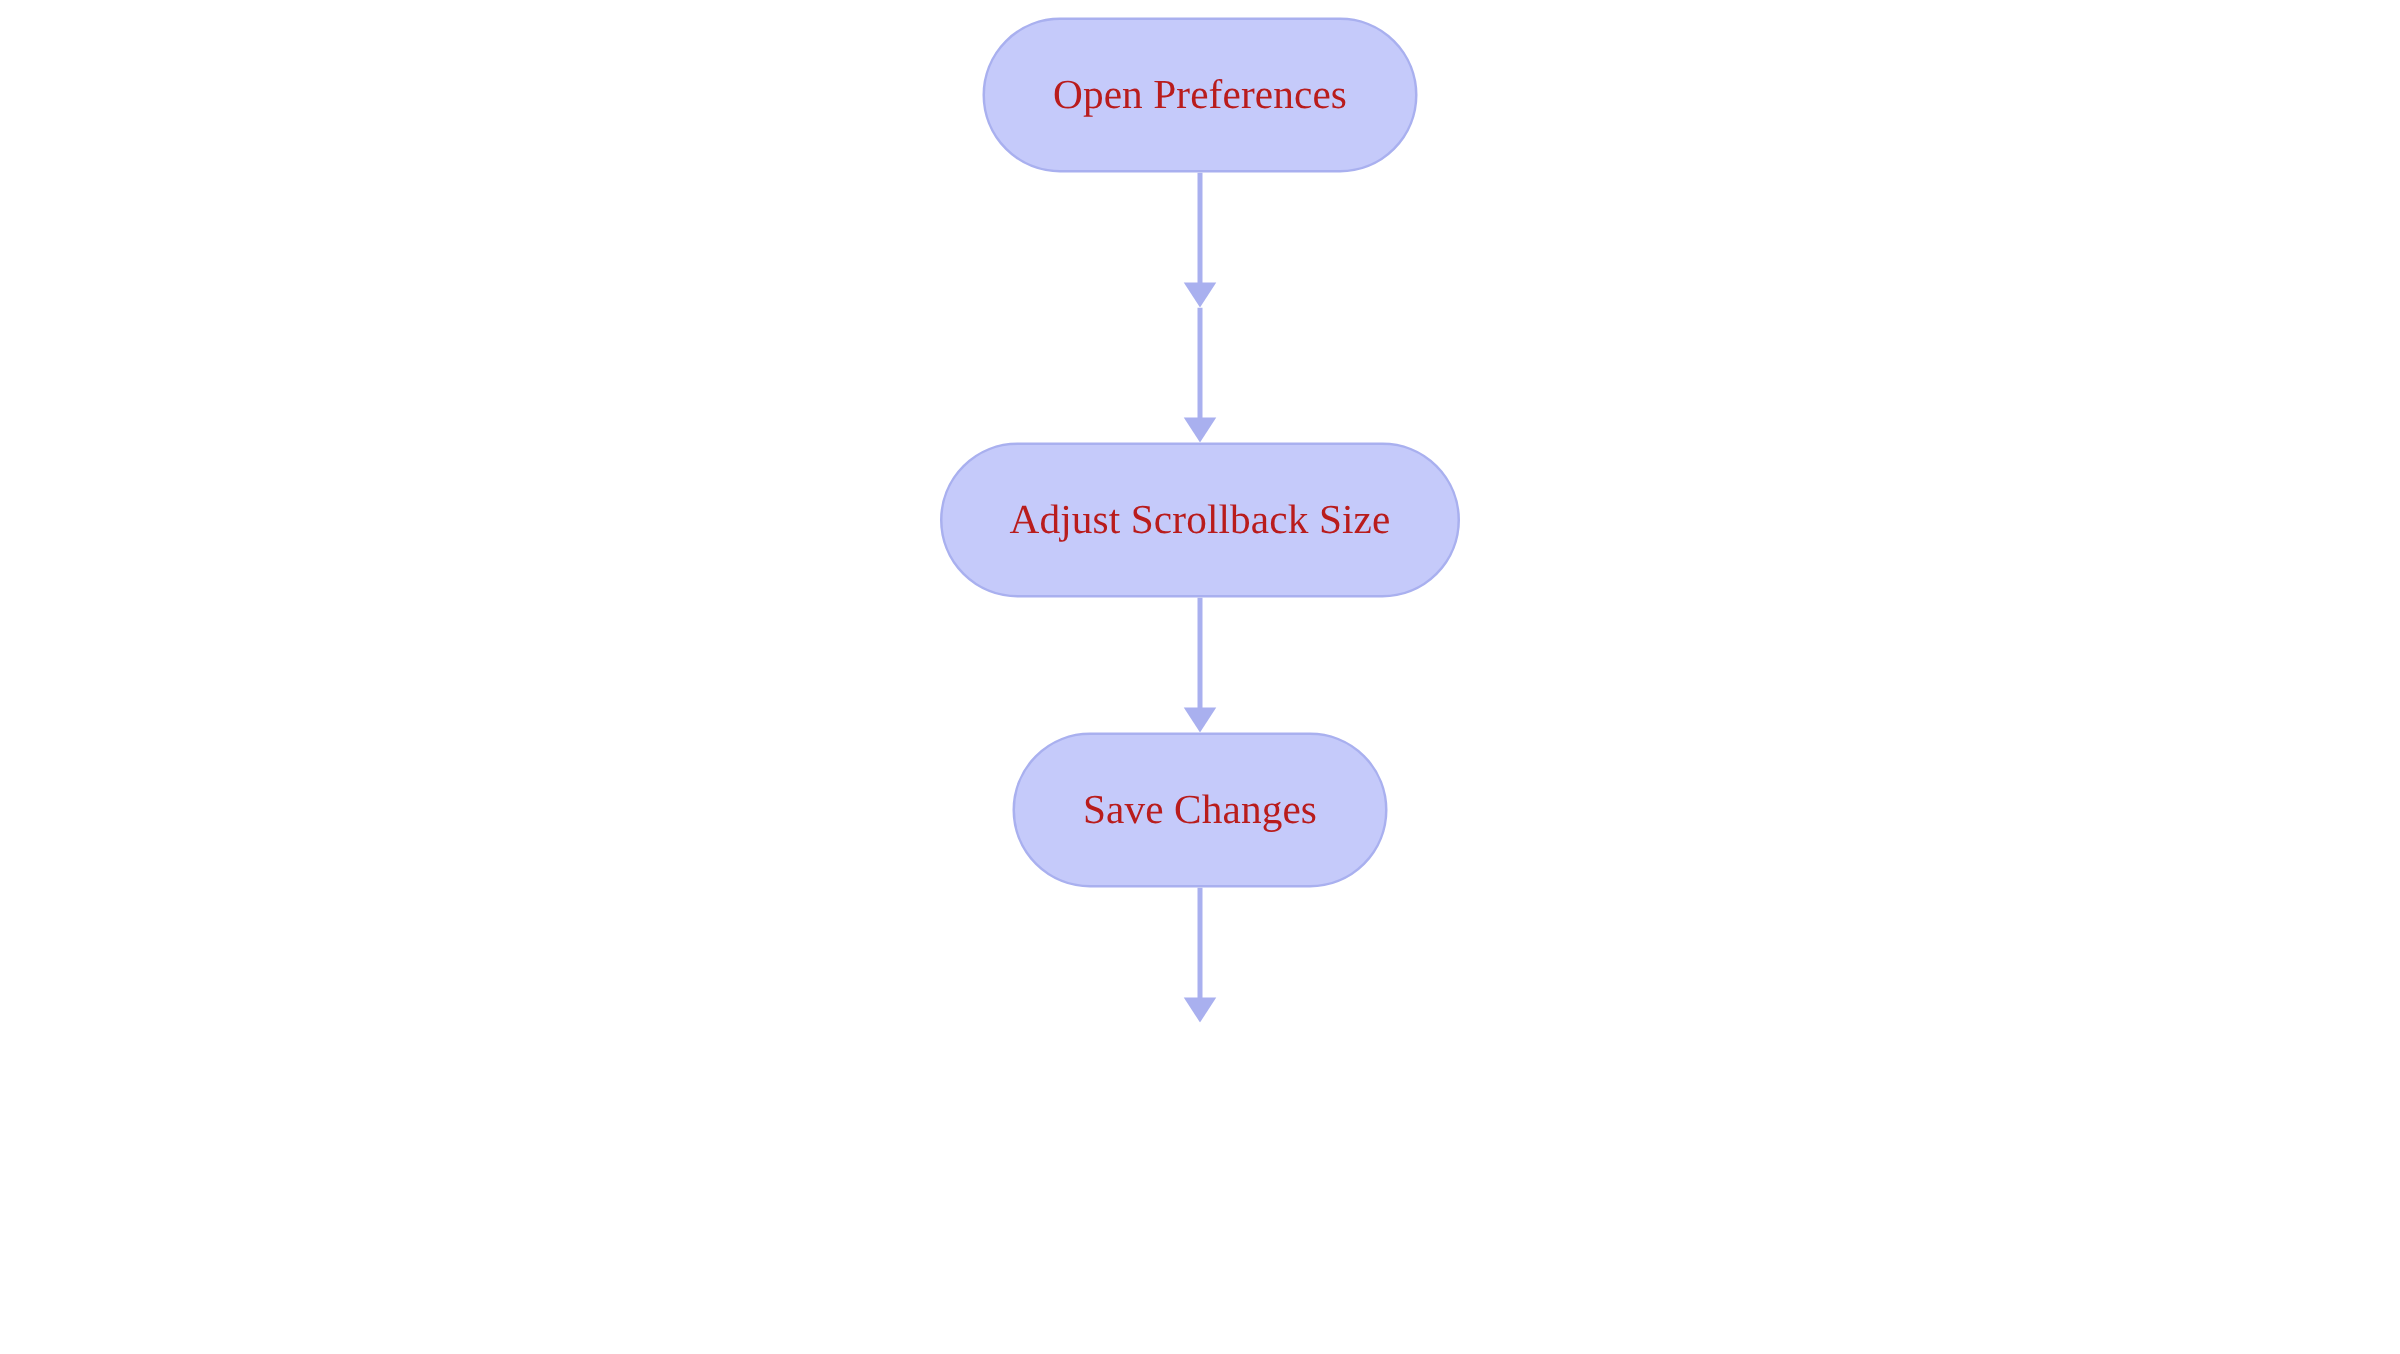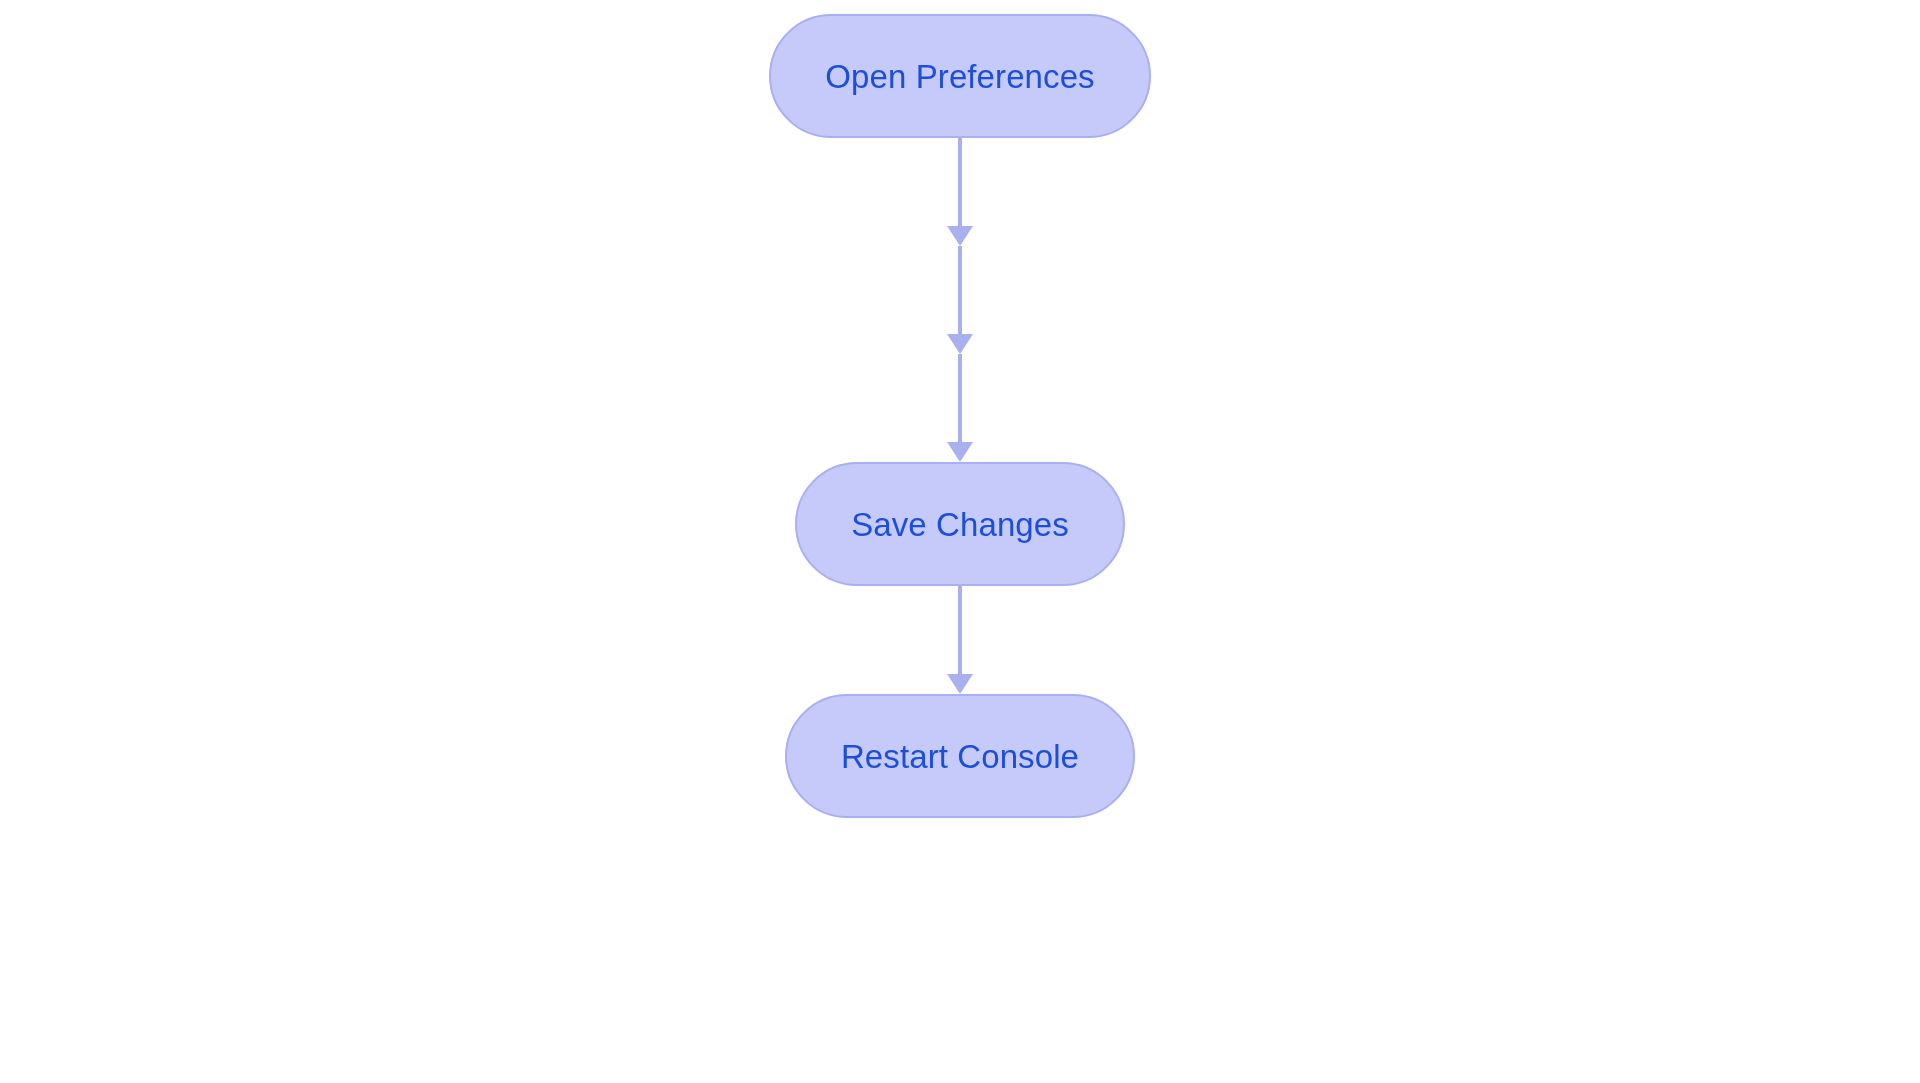--- a/index.html
+++ b/index.html
@@ -43,24 +43,24 @@
     background: #c5cafa;
     border: 2px solid #a9b0ef;
     display: flex;
     align-items: center;
     justify-content: center;
     padding: 0 54px;
     flex: none;
   }
 
   .flow-node-label {
-    font-family: Liberation Sans, sans-serif;
+    font-family: Liberation Serif, serif;
     font-size: 33px;
     line-height: 1;
-    color: #1d4ed8;
+    color: #b91c1c;
     white-space: nowrap;
     letter-spacing: 0.1px;
   }
 
   .flow-connector {
     width: 30px;
     height: 108px;
     flex: none;
     display: block;
   }
@@ -79,33 +79,33 @@
       <line x1="15" y1="0" x2="15" y2="90" stroke="#a9b0ef" stroke-width="4"></line>
       <polygon points="2,88 28,88 15,108" fill="#a9b0ef"></polygon>
     </svg>
 
 
     <svg class="flow-connector" viewBox="0 0 30 108">
       <line x1="15" y1="0" x2="15" y2="90" stroke="#a9b0ef" stroke-width="4"></line>
       <polygon points="2,88 28,88 15,108" fill="#a9b0ef"></polygon>
     </svg>
 
+    <div class="flow-node">
+      <span class="flow-node-label">Adjust Scrollback Size</span>
+    </div>
 
     <svg class="flow-connector" viewBox="0 0 30 108">
       <line x1="15" y1="0" x2="15" y2="90" stroke="#a9b0ef" stroke-width="4"></line>
       <polygon points="2,88 28,88 15,108" fill="#a9b0ef"></polygon>
     </svg>
 
     <div class="flow-node">
       <span class="flow-node-label">Save Changes</span>
     </div>
 
     <svg class="flow-connector" viewBox="0 0 30 108">
       <line x1="15" y1="0" x2="15" y2="90" stroke="#a9b0ef" stroke-width="4"></line>
       <polygon points="2,88 28,88 15,108" fill="#a9b0ef"></polygon>
     </svg>
 
-    <div class="flow-node">
-      <span class="flow-node-label">Restart Console</span>
-    </div>
 
   </div>
 </div>
 
 </body></html>

